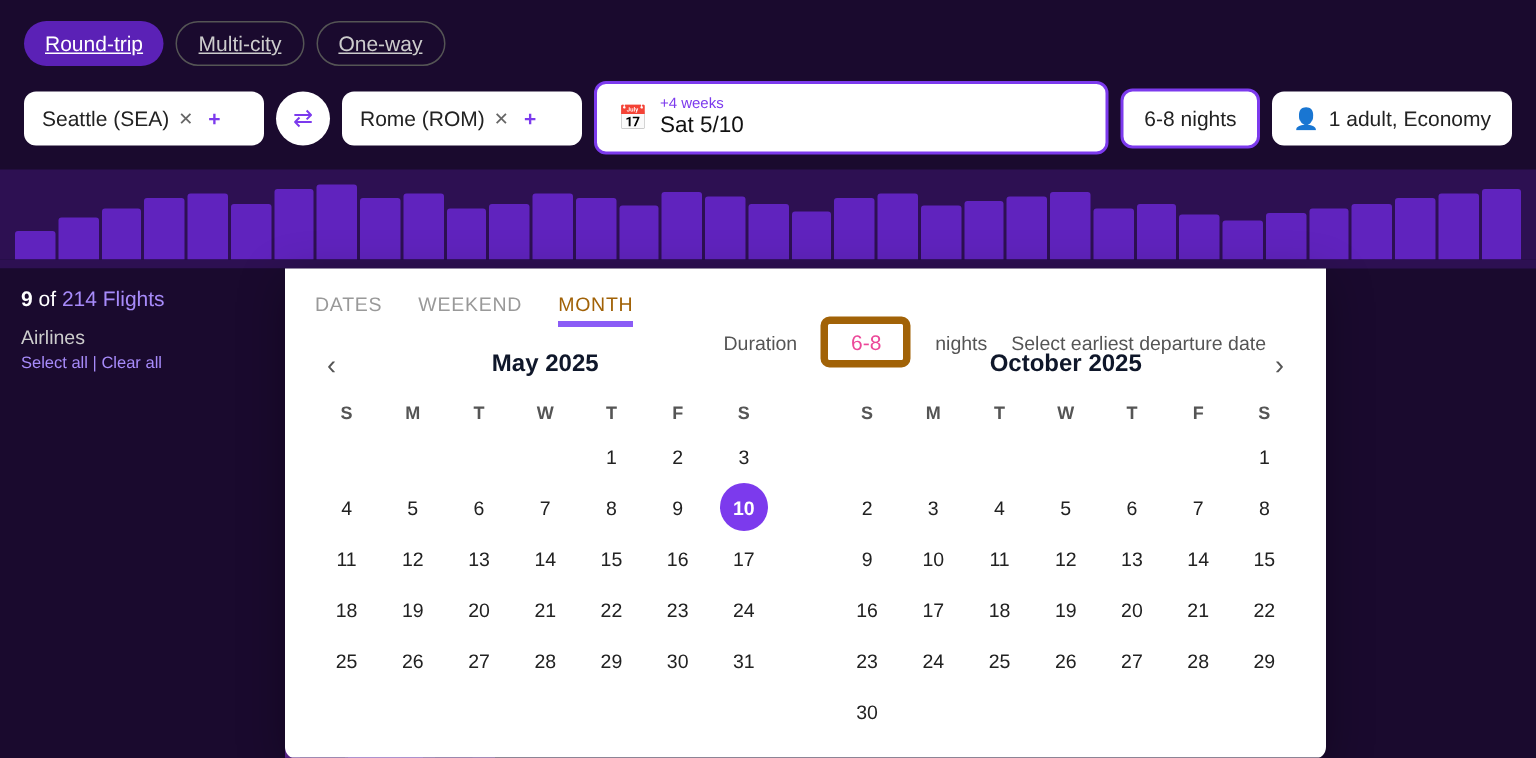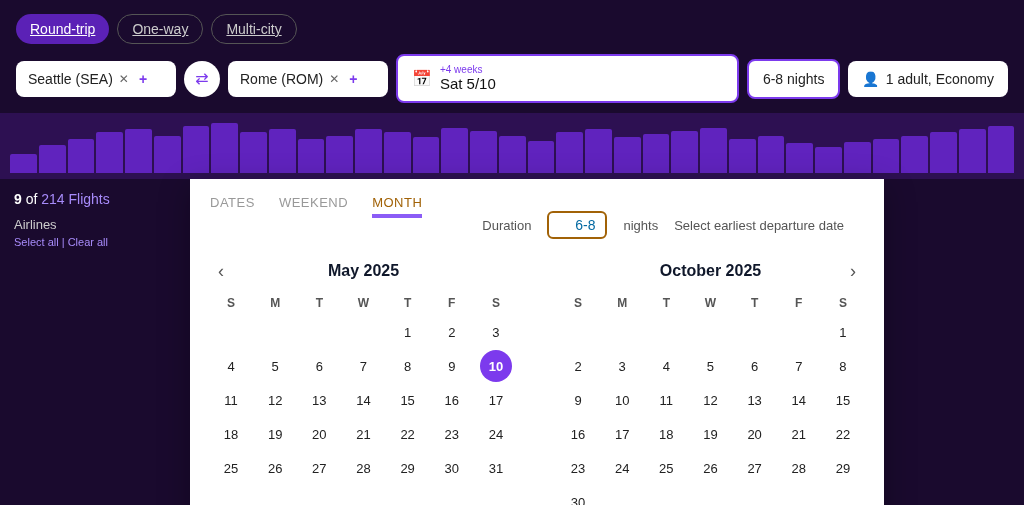--- a/index.html
+++ b/index.html
@@ -254,21 +254,21 @@
       border-radius: 0 0 8px 8px;
       box-shadow: 0 8px 32px rgba(0,0,0,0.3);
       z-index: 10;
       padding: 16px 20px;
     }
 
     
     .cal-tabs {
       display: flex;
       gap: 24px;
-      margin-bottom: 32px;
+      margin-bottom: 4px;
       border-bottom: none;
     }
     .cal-tab {
       font-size: 13px;
       font-weight: 500;
       color: #999;
       cursor: pointer;
       padding-bottom: 4px;
       text-transform: uppercase;
       letter-spacing: 0.5px;
@@ -285,27 +285,27 @@
       margin-bottom: 16px;
       position: absolute;
       top: 16px;
       right: 20px;
     }
     .duration-label {
       font-size: 13px;
       color: #555;
     }
     .duration-input {
-      border: 2px solid #a16207;
+      border: 5px solid #a16207;
       border-radius: 6px;
       padding: 4px 10px;
       font-size: 14px;
-      color: #0369a1;
+      color: #ec4899;
       width: 60px;
-      text-align: right;
+      text-align: center;
     }
     .nights-label {
       font-size: 13px;
       color: #555;
     }
     .select-earliest {
       font-size: 13px;
       color: #555;
     }
 
@@ -380,22 +380,22 @@
       color: #fff;
       font-weight: 700;
       border-radius: 50%;
     }
   </style>
 </head>
 <body>
 
 <div class="top-bar">
 <button class="trip-type-btn active">Round-trip</button>
+    <button class="trip-type-btn inactive">Multi-city</button>
     <button class="trip-type-btn inactive">One-way</button>
-    <button class="trip-type-btn inactive">Multi-city</button>
   </div>
 
 <div class="search-bar">
 <div class="search-field">
       <span>Seattle (SEA)</span> 
       <span class="x-btn">✕</span> 
       <span class="plus-btn">+</span>
     </div>
     <div class="swap-btn">⇄</div>
     <div class="search-field">

